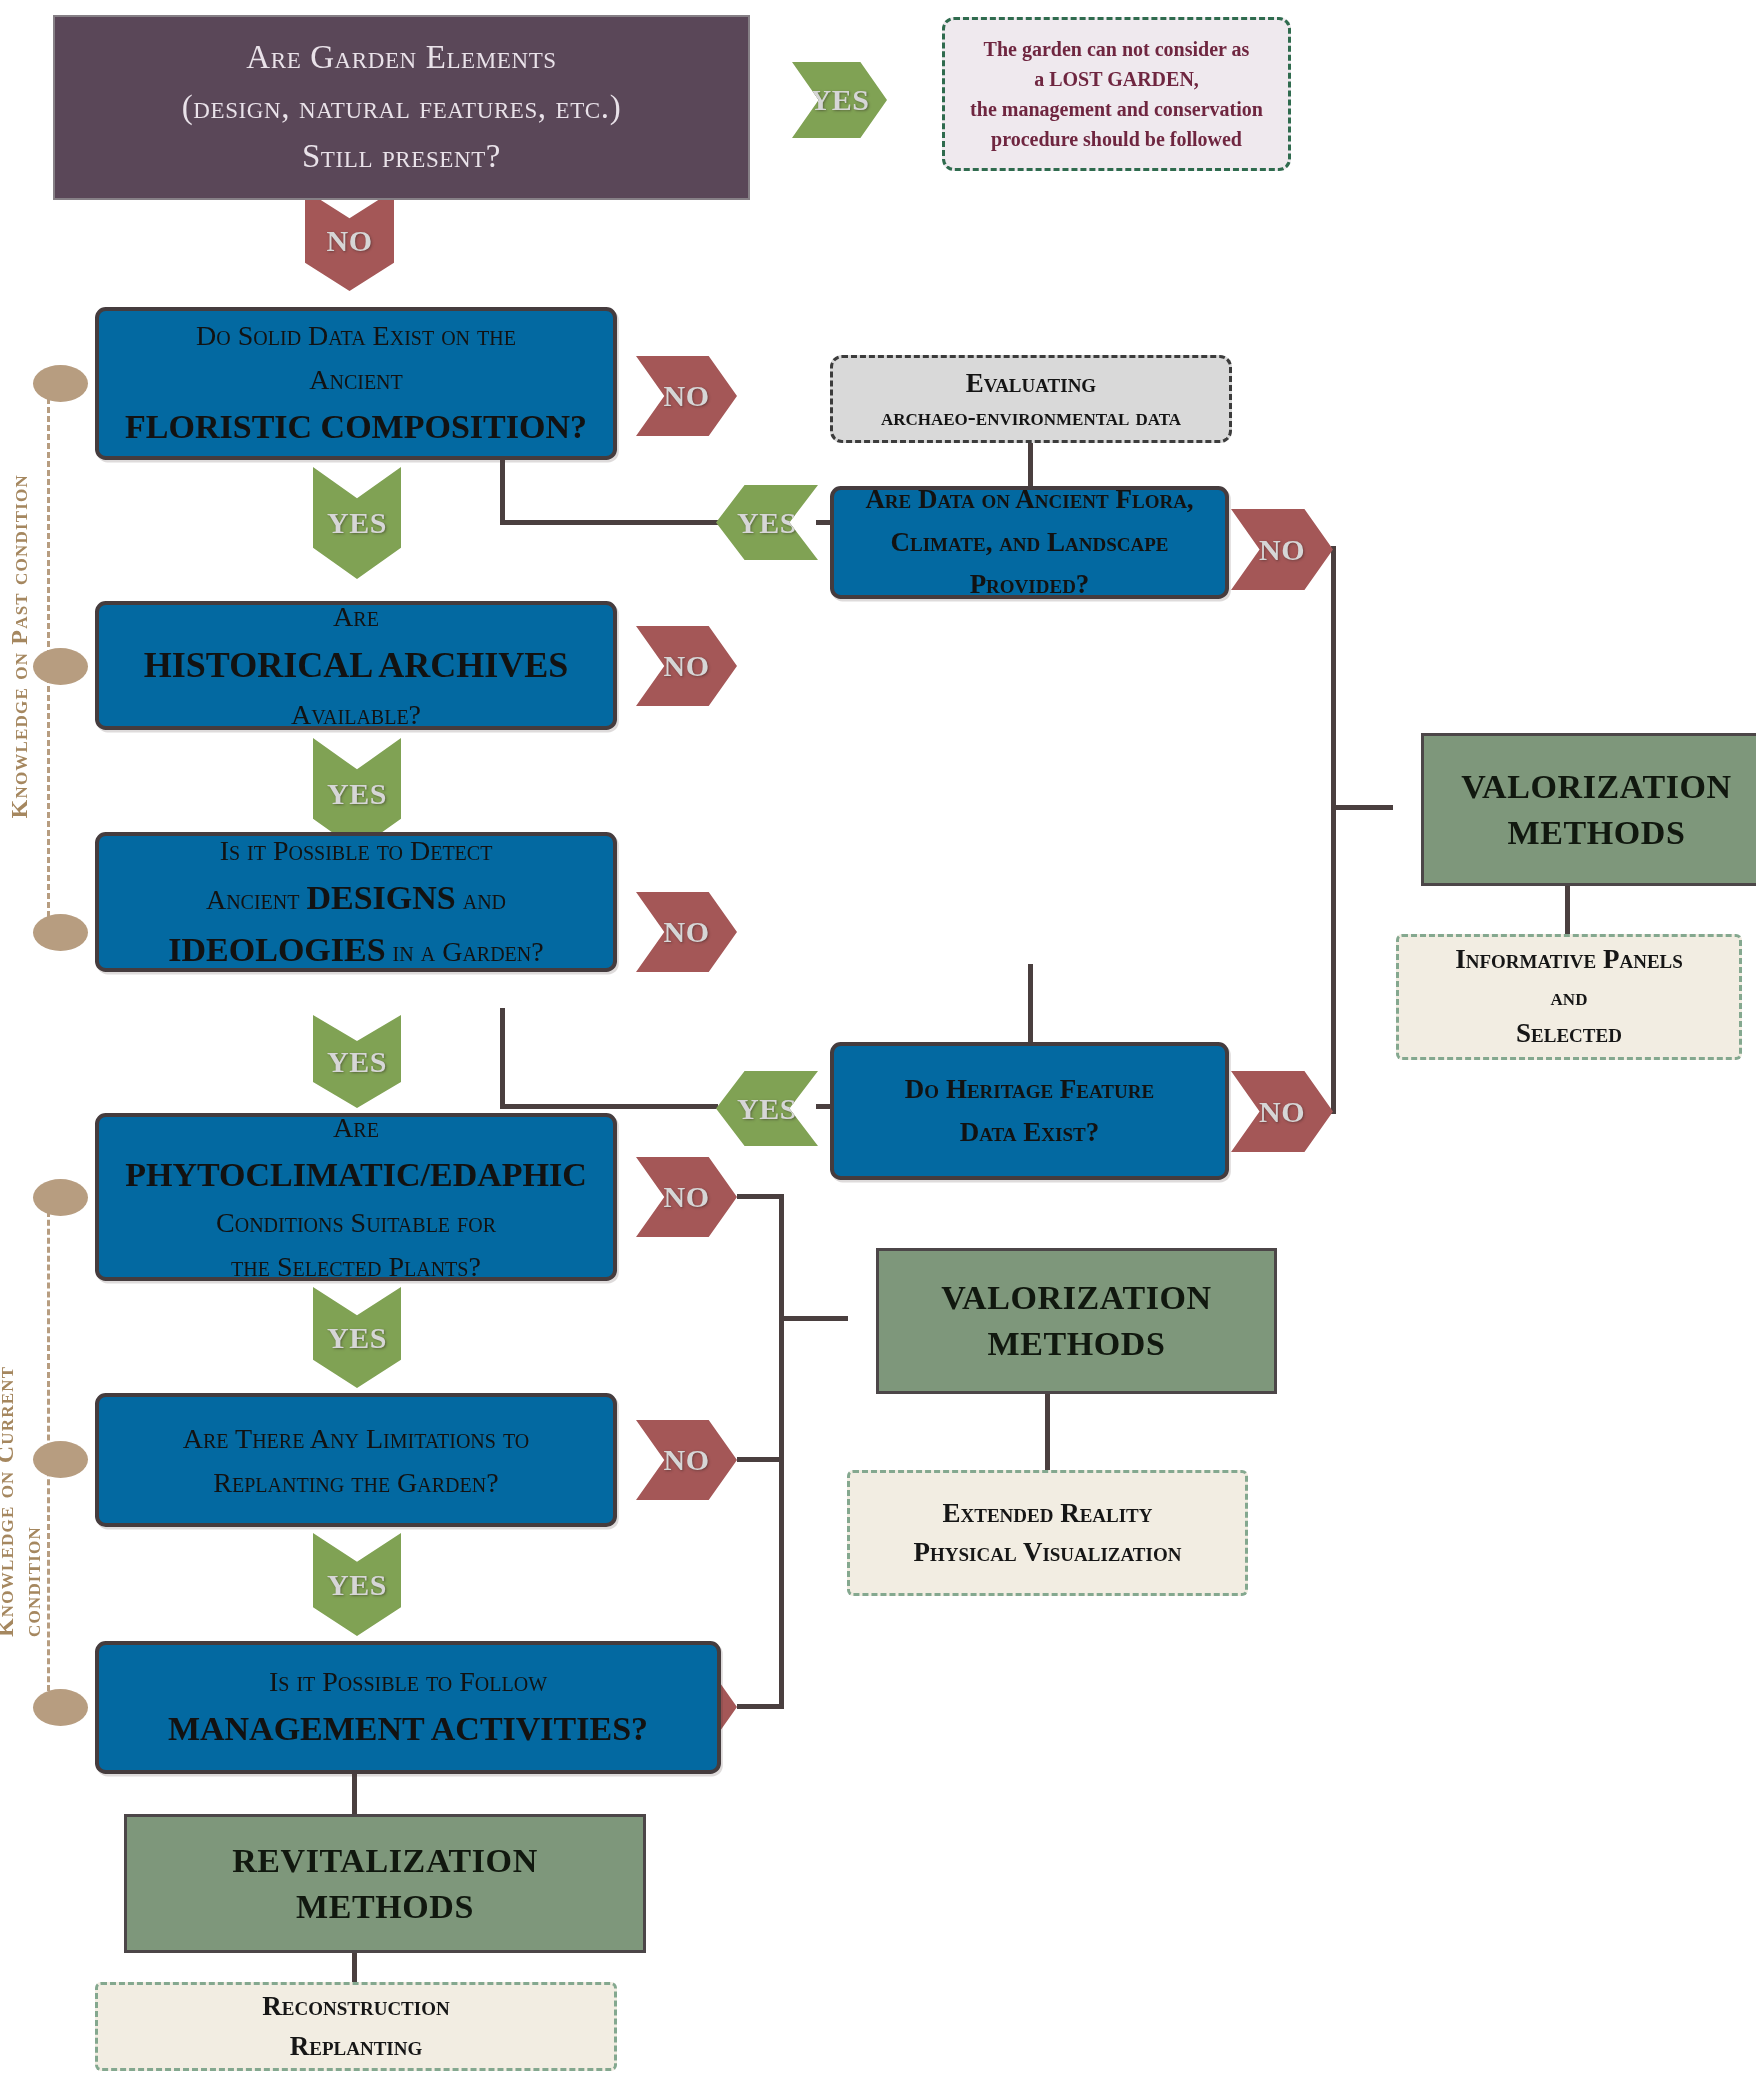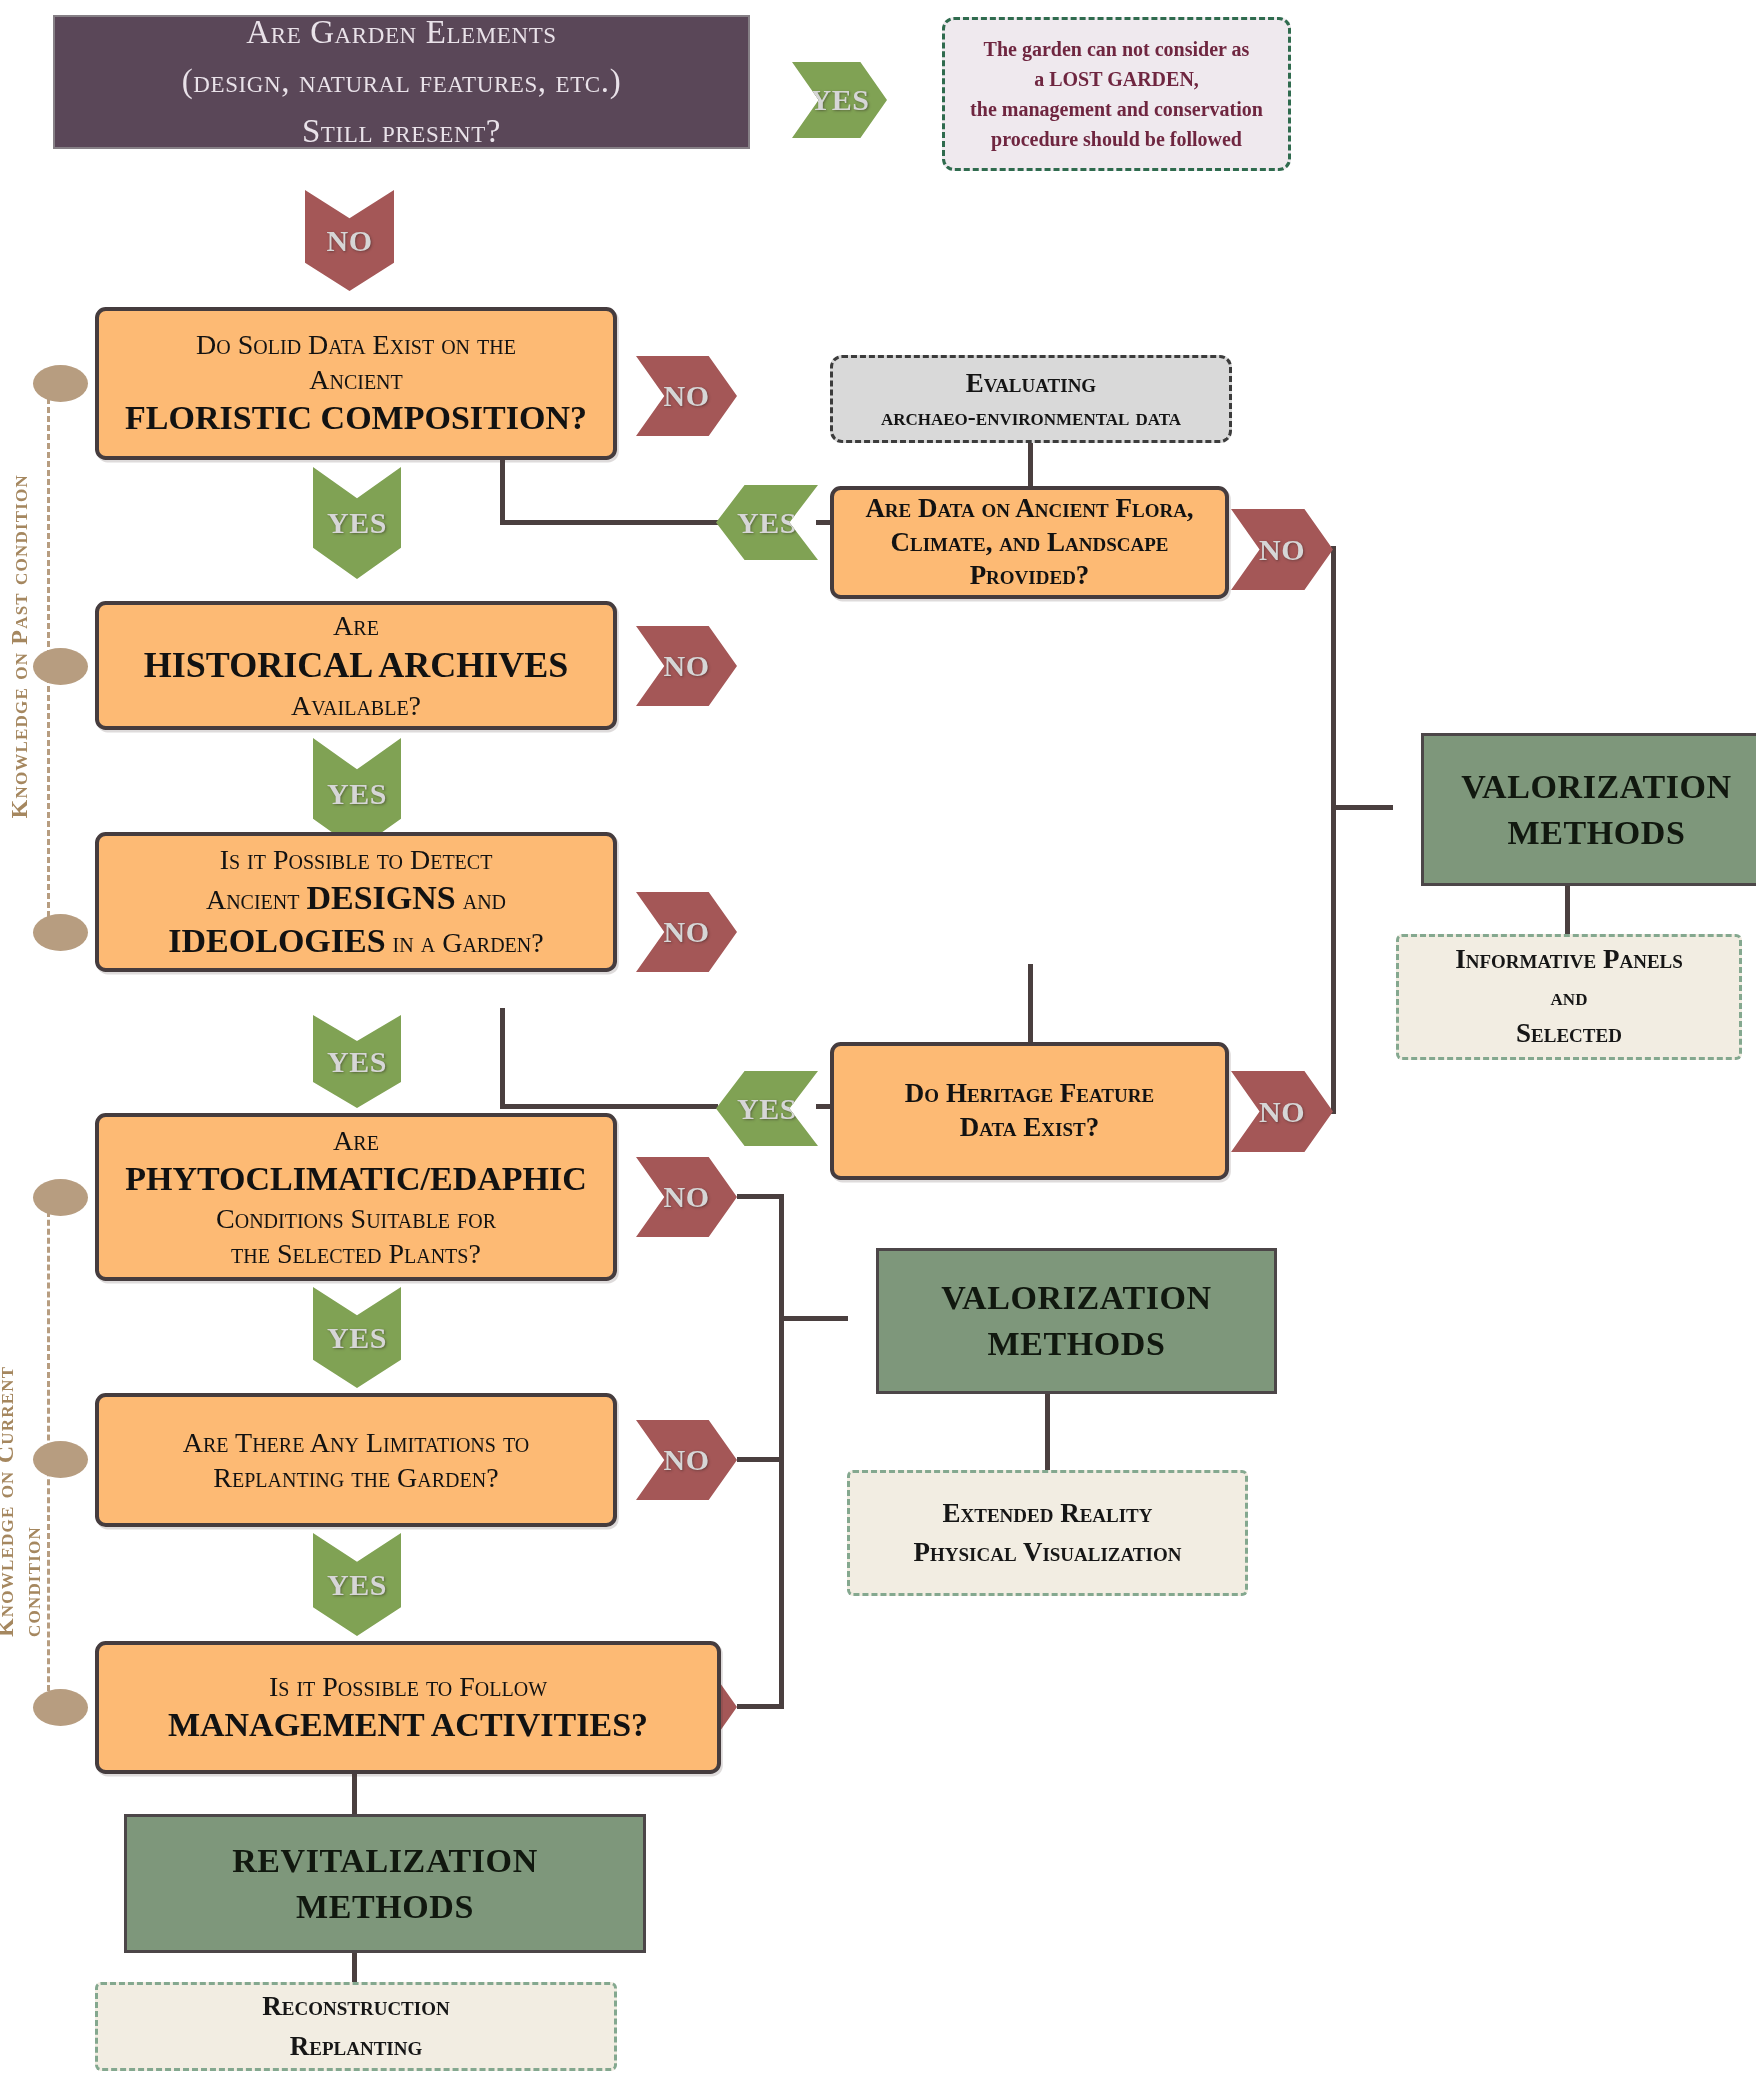--- a/index.html
+++ b/index.html
@@ -2,22 +2,22 @@
 <html style="font-size:9.5px"><head>
 <meta charset="utf-8">
 <style>
   html,body{margin:0;padding:0;background:#ffffff;}
   *{box-sizing:border-box;}
   .canvas{position:relative;width:1757px;height:2077px;background:#ffffff;
           font-family:"Liberation Serif","DejaVu Serif",serif;}
   
   .node{position:absolute;display:flex;flex-direction:column;align-items:center;justify-content:center;
         text-align:center;}
-  .qbox{background:#fdba74;border:4.2px solid #453c3e;border-radius:10.7px;
-        box-shadow:1.8px 2.4px 0 rgba(70,55,55,.18);}
+  .qbox{background:#0369a1;border:4.2px solid #453c3e;border-radius:10.7px;
+        box-shadow:1.8px 2.4px 0 rgba(70,55,55,.18);gap:9px;}
   .purple{background:#5a4758;border:2.4px solid #868086;}
   .graybox{background:#d9d9d9;border:3.6px dashed #3c3c3c;border-radius:12px;}
   .sagebox{background:#7e977b;border:3.6px solid #4c4648;margin-left:29px;}
   .creambox{background:#f2ede2;border:3px dashed #84a88f;border-radius:6px;}
   .lostbox{background:#efe9ee;border:3px dashed #2f6b4e;border-radius:12px;}
   
   .ln{font-variant:small-caps;color:#121212;font-weight:500;font-size:28px;line-height:1.25;}
   .purple .ln{color:#e9e2e9;font-size:33px;line-height:1.5;letter-spacing:0.6px;}
   .em{font-weight:700;font-size:34px;font-variant:small-caps;}
   .mid{font-weight:600;font-size:27px;}
@@ -132,21 +132,21 @@
   <div class="arrow red ar-right" style="left:636px;top:1420px;width:101px;height:80px">
     <span class="alabel">NO</span>
     </div>
   <div class="arrow green ar-down" style="left:313px;top:1533px;width:88px;height:103px">
     <span class="alabel">YES</span>
     </div>
   <div class="arrow red ar-right" style="left:636px;top:1667px;width:101px;height:80px">
     <span class="alabel">NO</span>
     </div>
 
-  <div class="node purple" style="left:53px;top:15px;width:697px;height:134px">
+  <div class="node purple" style="left:53px;top:15px;width:697px;height:185px">
     <div class="ln">Are Garden Elements</div>
     <div class="ln">(design, natural features, etc.)</div>
     <div class="ln">Still present?</div>
   </div>
 
   <div class="node lostbox" style="left:942px;top:16.6px;width:349px;height:154px">
     <div class="lost-ln">The garden can not consider as</div>
     <div class="lost-ln">a LOST GARDEN,</div>
     <div class="lost-ln">the management and conservation</div>
     <div class="lost-ln">procedure should be followed</div>

